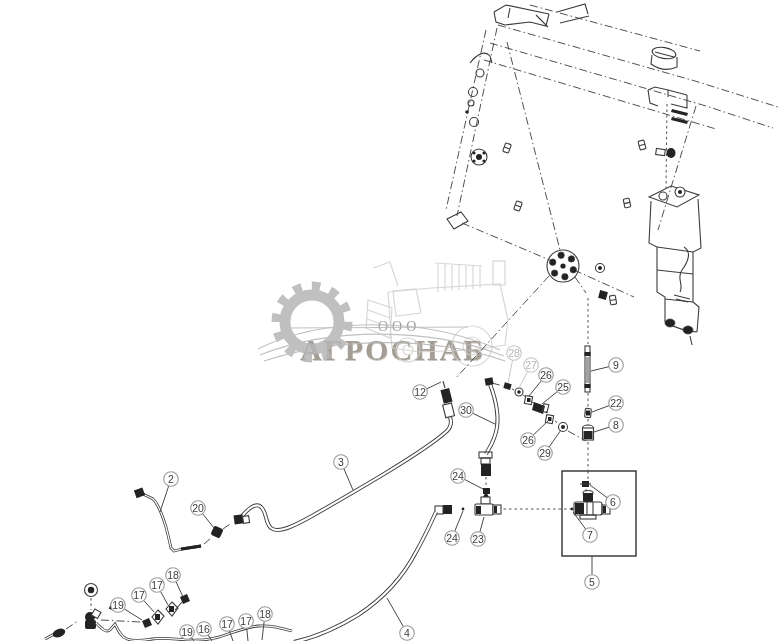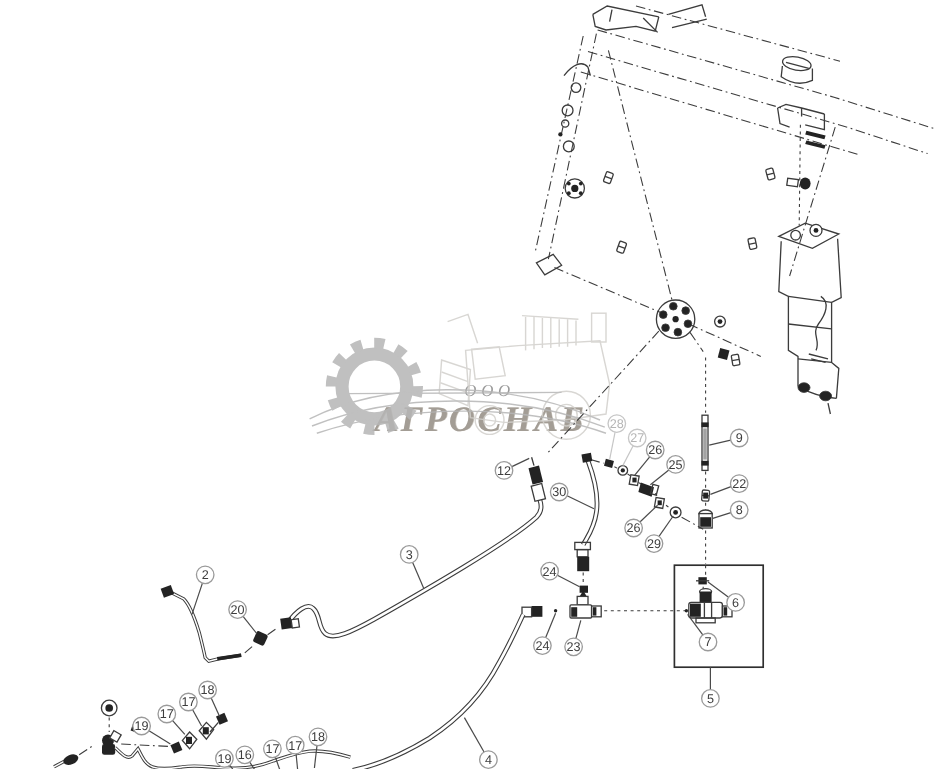--- a/index.html
+++ b/index.html
@@ -1,18 +1,18 @@
 <!DOCTYPE html>
 <html style="--line: #3c3c3c; --leader: #4a4a4a; --callout_stroke: #9a9a9a; --callout_fill: #ffffff; --callout_text: #3d3d3d; --muted_stroke: #c6c6c6; --muted_text: #b5b5b5; --watermark_gray: #b6b6b6; --watermark_light: #d2d0cc; --watermark_text: #a39d95; --wm_text2: #9a9a9a;"><head>
 <meta charset="utf-8">
 <style>
   html,body{margin:0;padding:0;background:#fff;}
   .stage{position:relative;width:781px;height:641px;background:#fff;overflow:hidden;
          font-family:"Liberation Sans",sans-serif;}
-  .wm-text{position:absolute;text-align:center;pointer-events:none;font-style:italic;}
+  .wm-text{position:absolute;text-align:left;pointer-events:none;}
   #wm-ooo{left:378px;top:319px;width:60px;font-family:"Liberation Serif",serif;
           font-size:14px;letter-spacing:4px;color:var(--wm_text2,#9a9a9a);}
   #wm-name{left:300px;top:333px;width:200px;font-family:"Liberation Serif",serif;
            font-weight:bold;font-size:30px;letter-spacing:2px;color:var(--watermark_text,#a39d95);
            text-shadow:0.5px 0.5px 0 #cfcbc4;}
   svg#art{position:absolute;left:0;top:0;}
   .ph{stroke:var(--line,#3c3c3c);stroke-width:0.9;fill:none;stroke-dasharray:8 3 1.5 3;}
   .dt{stroke:var(--line,#3c3c3c);stroke-width:0.9;fill:none;stroke-dasharray:2.5 3;}
   .ln{stroke:var(--line,#3c3c3c);stroke-width:1.1;fill:none;}
   .lnw{stroke:var(--line,#3c3c3c);stroke-width:1.1;fill:#fff;}

